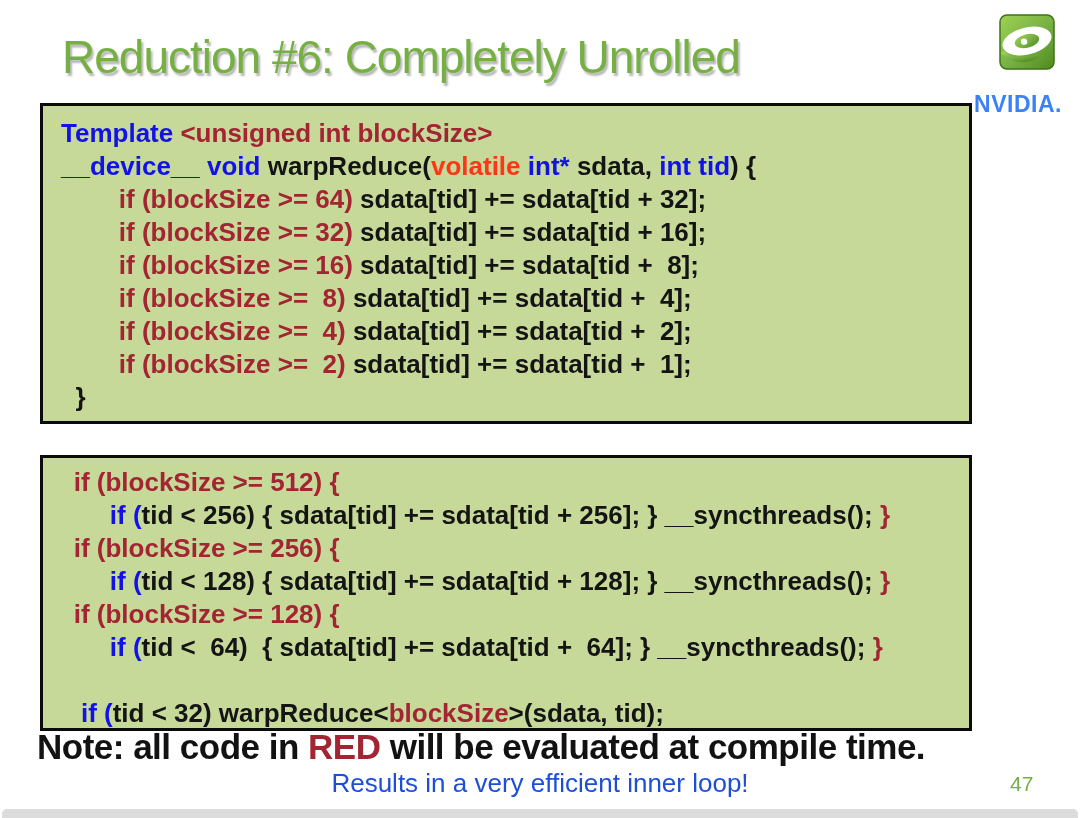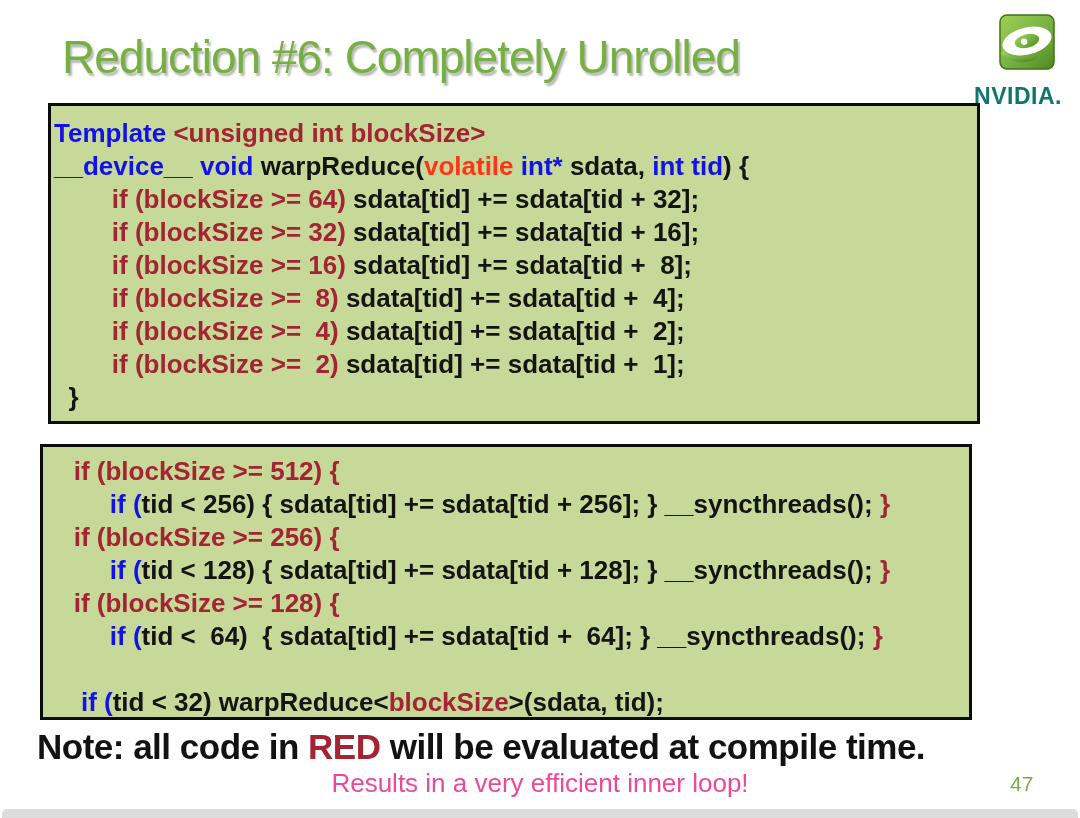--- a/index.html
+++ b/index.html
@@ -12,42 +12,42 @@
     position:absolute;left:62px;top:30px;margin:0;
     font-size:46px;font-weight:normal;letter-spacing:-1px;
     color:var(--title-green);
     text-shadow:2px 3px 2px rgba(125,125,125,0.55);
     white-space:nowrap;
   }
   .logo{
     position:absolute;left:960px;top:14px;width:116px;text-align:center;
   }
   .logo .brand{
-    margin-top:9px;font-size:23px;font-weight:bold;letter-spacing:0.5px;
-    color:#0f766e;white-space:nowrap;
+    margin-top:17px;font-size:23px;font-weight:bold;letter-spacing:0.5px;
+    color:#3b82f6;white-space:nowrap;
   }
   .codebox{
     position:absolute;left:40px;width:932px;box-sizing:border-box;
     background:var(--box-bg);
     border:3px solid var(--box-border);
     font-weight:bold;font-size:26px;line-height:33px;
     white-space:pre;overflow:hidden;
   }
-  .box1{top:103px;height:321px;padding:11px 0 0 3px;margin-left:8px;}
-  .box2{top:444px;height:276px;padding:8px 4px 0 9px;}
+  .box1{top:103px;height:321px;padding:11px 0 0 18px;}
+  .box2{top:455px;height:276px;padding:8px 4px 0 9px;}
   .code-line{min-height:33px;}
   .note{
     position:absolute;left:37px;top:727px;
     font-size:35px;font-weight:bold;color:#121212;
     letter-spacing:-0.5px;white-space:nowrap;
   }
   .note .red{color:var(--code-darkred);}
   .footer{
     position:absolute;left:0;top:768px;width:1080px;text-align:center;
-    font-size:26px;color:#ec4899;font-weight:normal;
+    font-size:26px;color:#1d4ed8;font-weight:normal;
   }
   .pagenum{
     position:absolute;left:1010px;top:772px;
     font-size:21px;color:var(--page-green);font-weight:normal;
   }
   .bottom-bar{
     position:absolute;left:2px;right:2px;bottom:0;height:9px;
     background:var(--bottom-bar);
     border-radius:5px 5px 0 0;
   }

